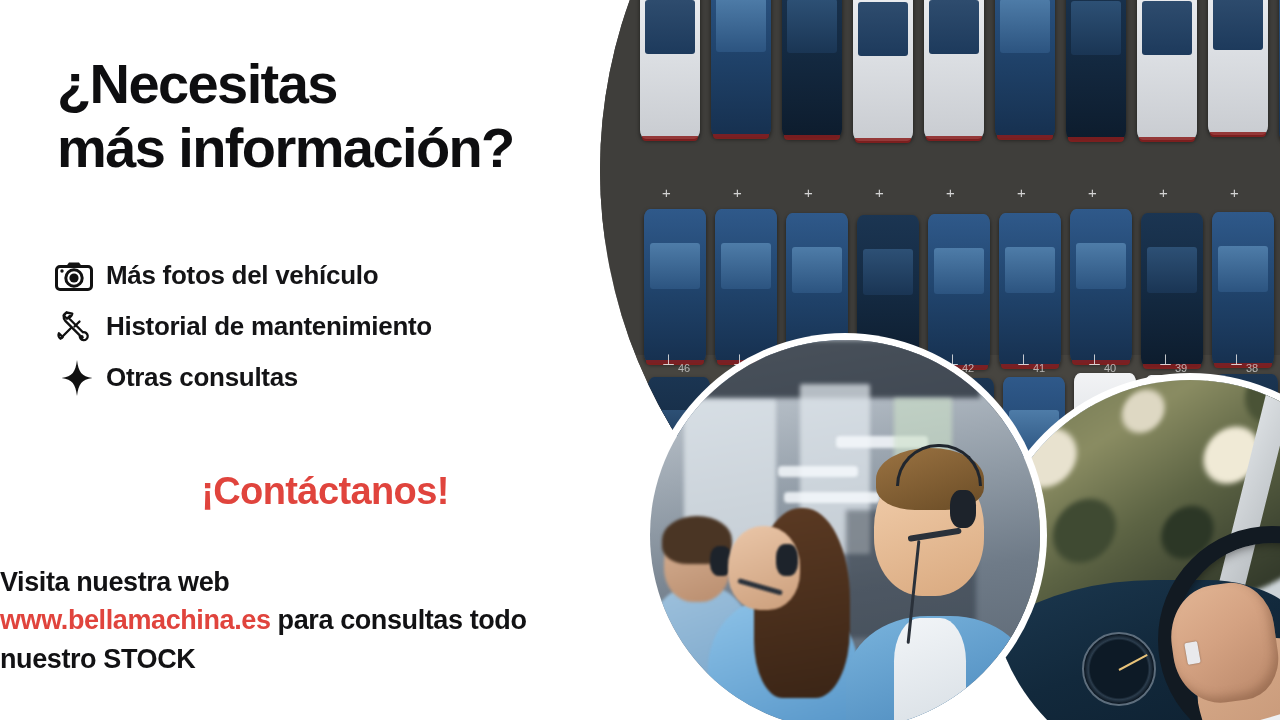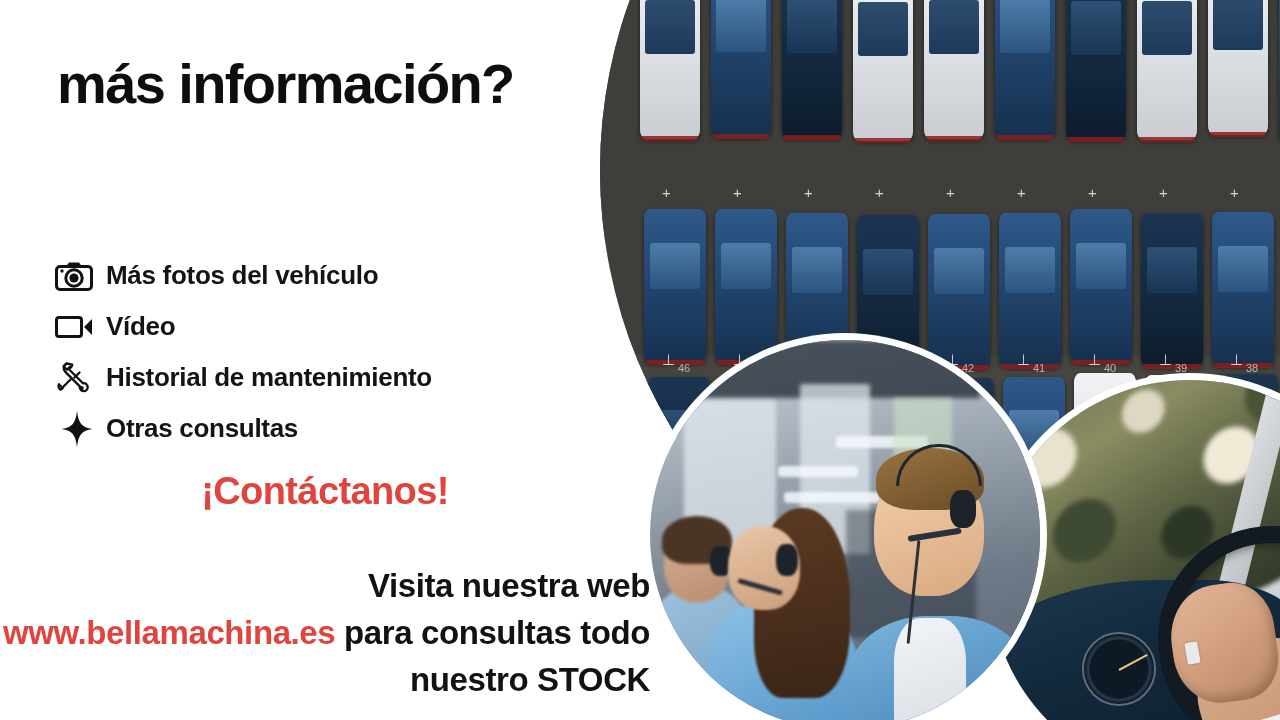--- a/index.html
+++ b/index.html
@@ -40,22 +40,22 @@
   .contact-cta {
     position:absolute; left:0; top:470px; width:650px;
     text-align:center;
     font-size:38px; font-weight:700; letter-spacing:-0.6px;
     color:#e0443d;
     font-family:"Liberation Sans", sans-serif;
   }
 
   .web-block {
     position:absolute; left:0; top:563px; width:650px;
-    text-align:right; line-height:1.42;
-    font-size:33px; font-weight:700; color:#121214;
+    text-align:left; line-height:1.42;
+    font-size:27px; font-weight:700; color:#121214;
     letter-spacing:-0.4px;
     font-family:"Liberation Sans", sans-serif;
   }
   .web-block .url { color:#e0443d; }
 
   
   .photo { position:absolute; overflow:hidden; }
 
   
   #photo-carlot {
@@ -386,47 +386,39 @@
       <div class="cc-headset-band" style="left:246px;top:104px;width:86px;height:42px;"></div>
       <div class="cc-earcup" style="left:300px;top:150px;width:26px;height:38px;"></div>
       <div class="cc-mic" style="left:258px;top:196px;width:54px;height:6px;transform:rotate(-9deg);"></div>
       <div style="position:absolute;left:262px;top:200px;width:3px;height:104px;background:#2a313a;transform:rotate(6deg);border-radius:2px;"></div>
     </div>
   </div>
 
   <div class="left-col">
 
     <h1 class="headline">
+      <span>¿Necesitas</span>
       <span class="l2">más información?</span>
     </h1>
 
     <ul class="feature-list" style="list-style:none;text-align:right;">
 
       <li class="feature-row">
         <span class="feature-icon">
           <svg width="40" height="32" viewBox="0 0 40 32" aria-hidden="true">
             <rect x="2.5" y="6.5" width="35" height="23" rx="3.5" fill="none" stroke="#111" stroke-width="3"></rect>
             <path d="M12 6.5 L15 2.5 H25 L28 6.5 Z" fill="#111"></path>
             <circle cx="20" cy="18" r="8.2" fill="none" stroke="#111" stroke-width="3"></circle>
             <circle cx="20" cy="18" r="4.6" fill="#111"></circle>
             <circle cx="8" cy="11" r="1.7" fill="#111"></circle>
           </svg>
         </span>
         <span class="feature-label">Más fotos del vehículo</span>
       </li>
 
-      <li class="feature-row">
-        <span class="feature-icon">
-          <svg width="40" height="30" viewBox="0 0 40 30" aria-hidden="true">
-            <rect x="2.5" y="5.5" width="25" height="19" rx="2.5" fill="none" stroke="#111" stroke-width="3"></rect>
-            <path d="M30 15 L38 7 V23 Z" fill="#111"></path>
-          </svg>
-        </span>
-        <span class="feature-label">Vídeo</span>
-      </li>
 
       <li class="feature-row">
         <span class="feature-icon">
           <svg width="40" height="38" viewBox="0 0 40 38" aria-hidden="true">
             <g stroke="#111" stroke-width="2.3" fill="none" stroke-linecap="round" stroke-linejoin="round">
               <path d="M12.5 4.5 a5.2 5.2 0 0 0 -1.2 8.4 l14.5 14.5 a4 4 0 1 0 3.1 -3.1 L14.4 9.8 a5.2 5.2 0 0 0 3.9 -4.2 Z"></path>
               <path d="M12.5 4.5 L9.6 7.4 L13.0 10.8 L15.9 7.9"></path>
               <path d="M6.5 30.5 l10.5 -10.5"></path>
               <path d="M6.5 30.5 a4 4 0 0 1 -1.6 -5.3 l3.8 3.8 a4 4 0 0 1 -2.2 1.5 Z"></path>
               <circle cx="27.6" cy="29.2" r="2.1" fill="#111" stroke="none"></circle>

